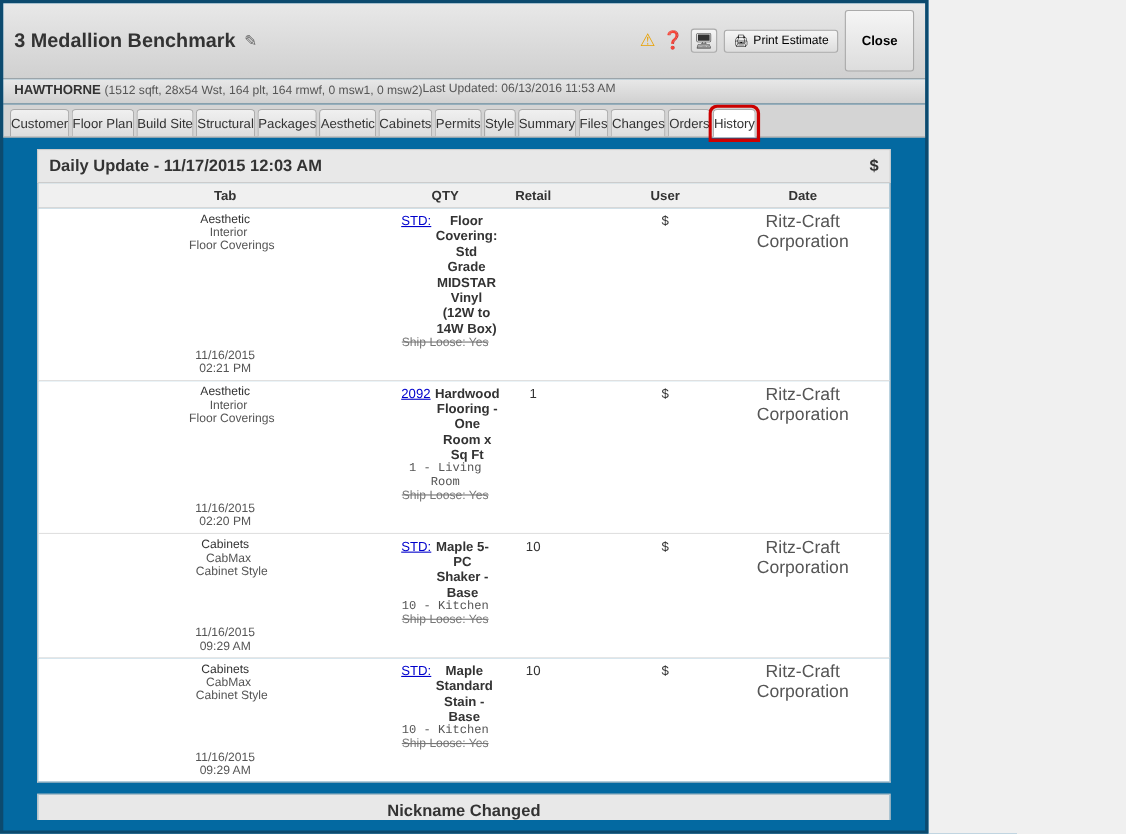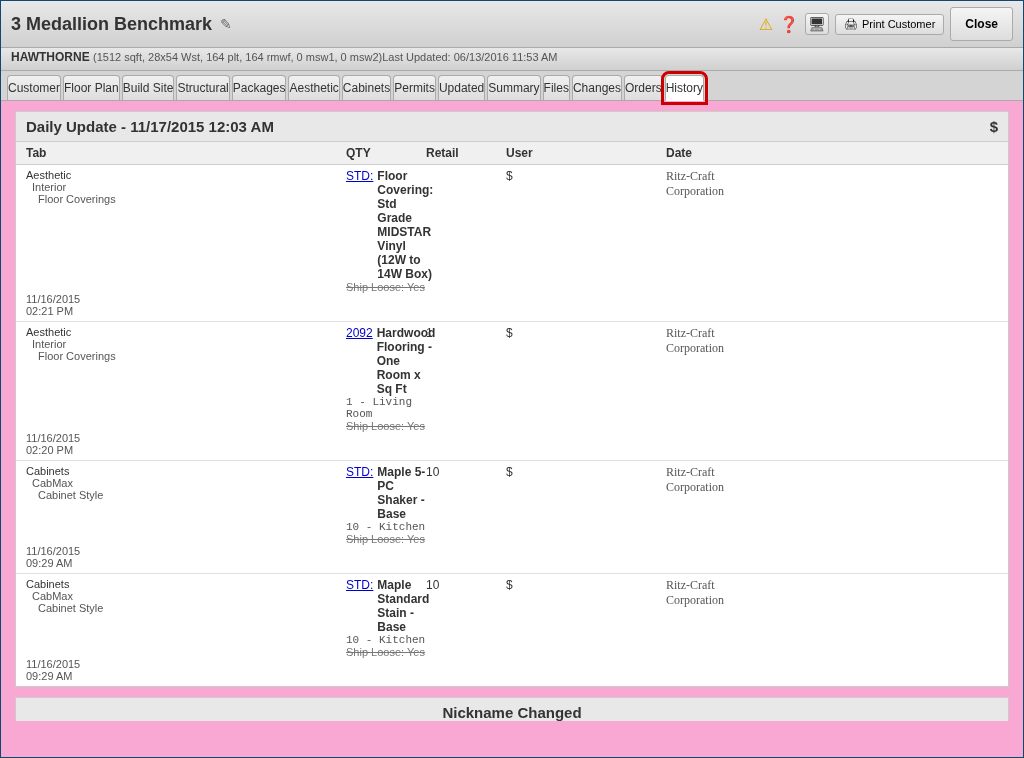--- a/index.html
+++ b/index.html
@@ -1,18 +1,18 @@
 <!DOCTYPE html>
 <html><head>
   <meta charset="utf-8">
   <style>
     * { box-sizing: border-box; margin: 0; padding: 0; }
     body { font-family: Arial, sans-serif; font-size: 12px; background: #f0f0f0; color: #333; }
 
-    .window { background: #f9a8d4; border: 1px solid #0c4a6e; width: 1024px; min-height: 758px; }
+    .window { background: #0369a1; border: 3px solid #0c4a6e; width: 844px; min-height: 758px; }
 
     .title-bar {
       background: linear-gradient(to bottom, #e8e8e8, #d0d0d0);
       padding: 6px 10px;
       display: flex;
       align-items: center;
       justify-content: space-between;
       border-bottom: 1px solid #aaa;
     }
     .title-left { display: flex; align-items: center; gap: 8px; }
@@ -36,21 +36,21 @@
       background: linear-gradient(to bottom, #f5f5f5, #ddd);
       border: 1px solid #aaa; border-radius: 3px; cursor: pointer; font-size: 14px;
     }
     .print-btn {
       background: linear-gradient(to bottom, #f5f5f5, #ddd);
       border: 1px solid #aaa; border-radius: 3px; padding: 3px 8px; cursor: pointer;
       font-size: 11px; display: flex; align-items: center; gap: 4px;
     }
     .close-btn {
       background: linear-gradient(to bottom, #f5f5f5, #ddd);
-      border: 1px solid #aaa; border-radius: 3px; padding: 9px 14px; cursor: pointer;
+      border: 1px solid #aaa; border-radius: 3px; padding: 20px 14px; cursor: pointer;
       font-size: 12px; font-weight: bold;
     }
 
     .tabs {
       background: #d4d4d4;
       display: flex;
       border-bottom: 1px solid #aaa;
       padding: 4px 6px 0;
       gap: 2px;
     }
@@ -71,35 +71,35 @@
       margin-bottom: -1px;
       z-index: 1;
       position: relative;
     }
     .tab.highlighted {
       outline: 3px solid #cc0000;
       outline-offset: 1px;
       border-radius: 4px 4px 0 0;
     }
 
-    .content { padding: 10px 14px; overflow-y: auto; height: 620px; }
+    .content { padding: 10px 31px; overflow-y: auto; height: 620px; }
 
     .section { margin-bottom: 10px; }
     .section-header {
       background: #e8e8e8;
       border: 1px solid #ccc;
       padding: 6px 10px;
       display: flex;
       justify-content: space-between;
       align-items: center;
     }
     .section-title { font-size: 15px; font-weight: bold; }
     .section-dollar { font-size: 15px; font-weight: bold; }
 
-    .table-container { border: 1px solid #ccc; border-top: none; }
+    .table-container { border: 1px solid #ccc; border-top: none; text-align: center; }
     .table-header {
       display: grid;
       grid-template-columns: 320px 80px 80px 160px 90px;
       background: #f0f0f0;
       border-bottom: 1px solid #ccc;
       padding: 4px 10px;
       font-weight: bold;
       font-size: 12px;
     }
     .table-row {
@@ -118,21 +118,21 @@
     .tab-sub2 { color: #555; padding-left: 12px; }
 
     .item-col {}
     .item-code { color: #0000cc; text-decoration: underline; cursor: pointer; font-size: 12px; }
     .item-desc { font-size: 12px; font-weight: bold; color: #333; }
     .item-detail { font-size: 11px; color: #555; font-family: Liberation Mono, monospace; }
     .item-strikethrough { text-decoration: line-through; color: #777; font-size: 11px; }
 
     .qty-col { font-size: 12px; }
     .retail-col { font-size: 12px; }
-    .user-col { font-size: 12px; color: #555; font-family: Liberation Serif, serif; }
+    .user-col { font-size: 16px; color: #555; }
     .date-col { font-size: 11px; color: #555; }
 
     .nickname-section {
       margin-bottom: 10px;
       border: 1px solid #ccc;
     }
     .nickname-header {
       background: #e8e8e8;
       border-bottom: 1px solid #ccc;
       padding: 6px 10px;
@@ -155,21 +155,21 @@
     <div class="title-left">
       <span class="title-text">3 Medallion Benchmark</span>
       <span class="edit-icon">✎</span>
     </div>
     <div class="action-icons">
       <span class="warning-icon">⚠</span>
       <span class="info-icon">❓</span>
       <div class="icon-btn">🖥</div>
       <button class="print-btn">
         <span>🖨</span>
-        <span>Print Customer</span>
+        <span>Print Estimate</span>
       </button>
       <button class="close-btn">Close</button>
     </div>
   </div>
 
   <div class="subtitle-bar">
     <div>
       <span class="subtitle-text">HAWTHORNE</span>
       <span class="subtitle-detail">(1512 sqft, 28x54 Wst, 164 plt, 164 rmwf, 0 msw1, 0 msw2)</span>
     </div>
@@ -178,21 +178,21 @@
 
   <div class="tabs">
     <div class="tab">Customer</div>
     <div class="tab">Floor Plan</div>
     <div class="tab">Build Site</div>
     <div class="tab">Structural</div>
     <div class="tab">Packages</div>
     <div class="tab">Aesthetic</div>
     <div class="tab">Cabinets</div>
     <div class="tab">Permits</div>
-    <div class="tab">Updated</div>
+    <div class="tab">Style</div>
     <div class="tab">Summary</div>
     <div class="tab">Files</div>
     <div class="tab">Changes</div>
     <div class="tab">Orders</div>
     <div class="tab active highlighted">History</div>
   </div>
 
   <div class="content">
 
     <div class="section">

